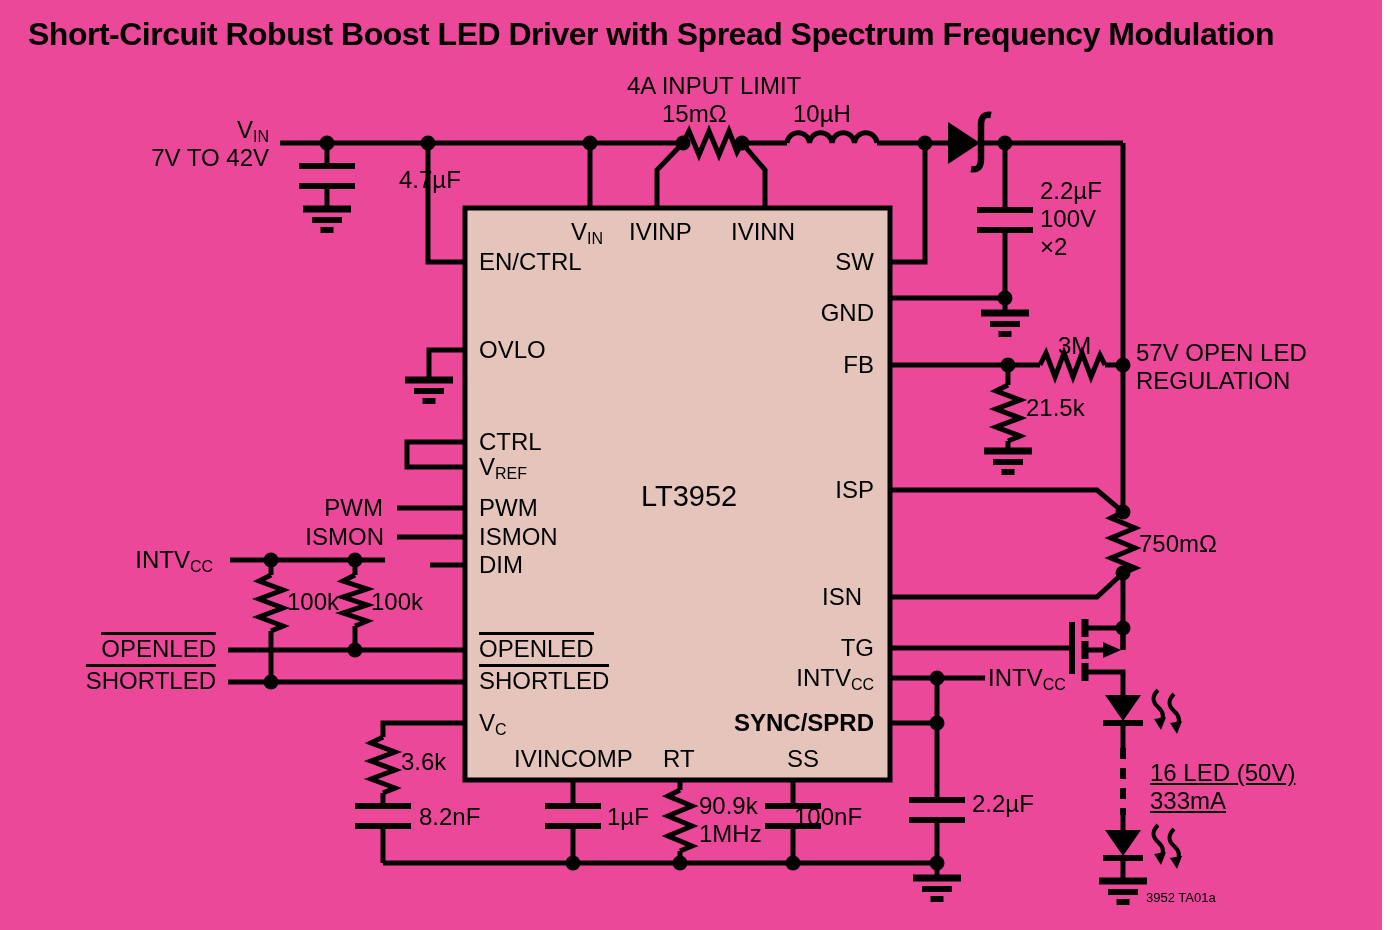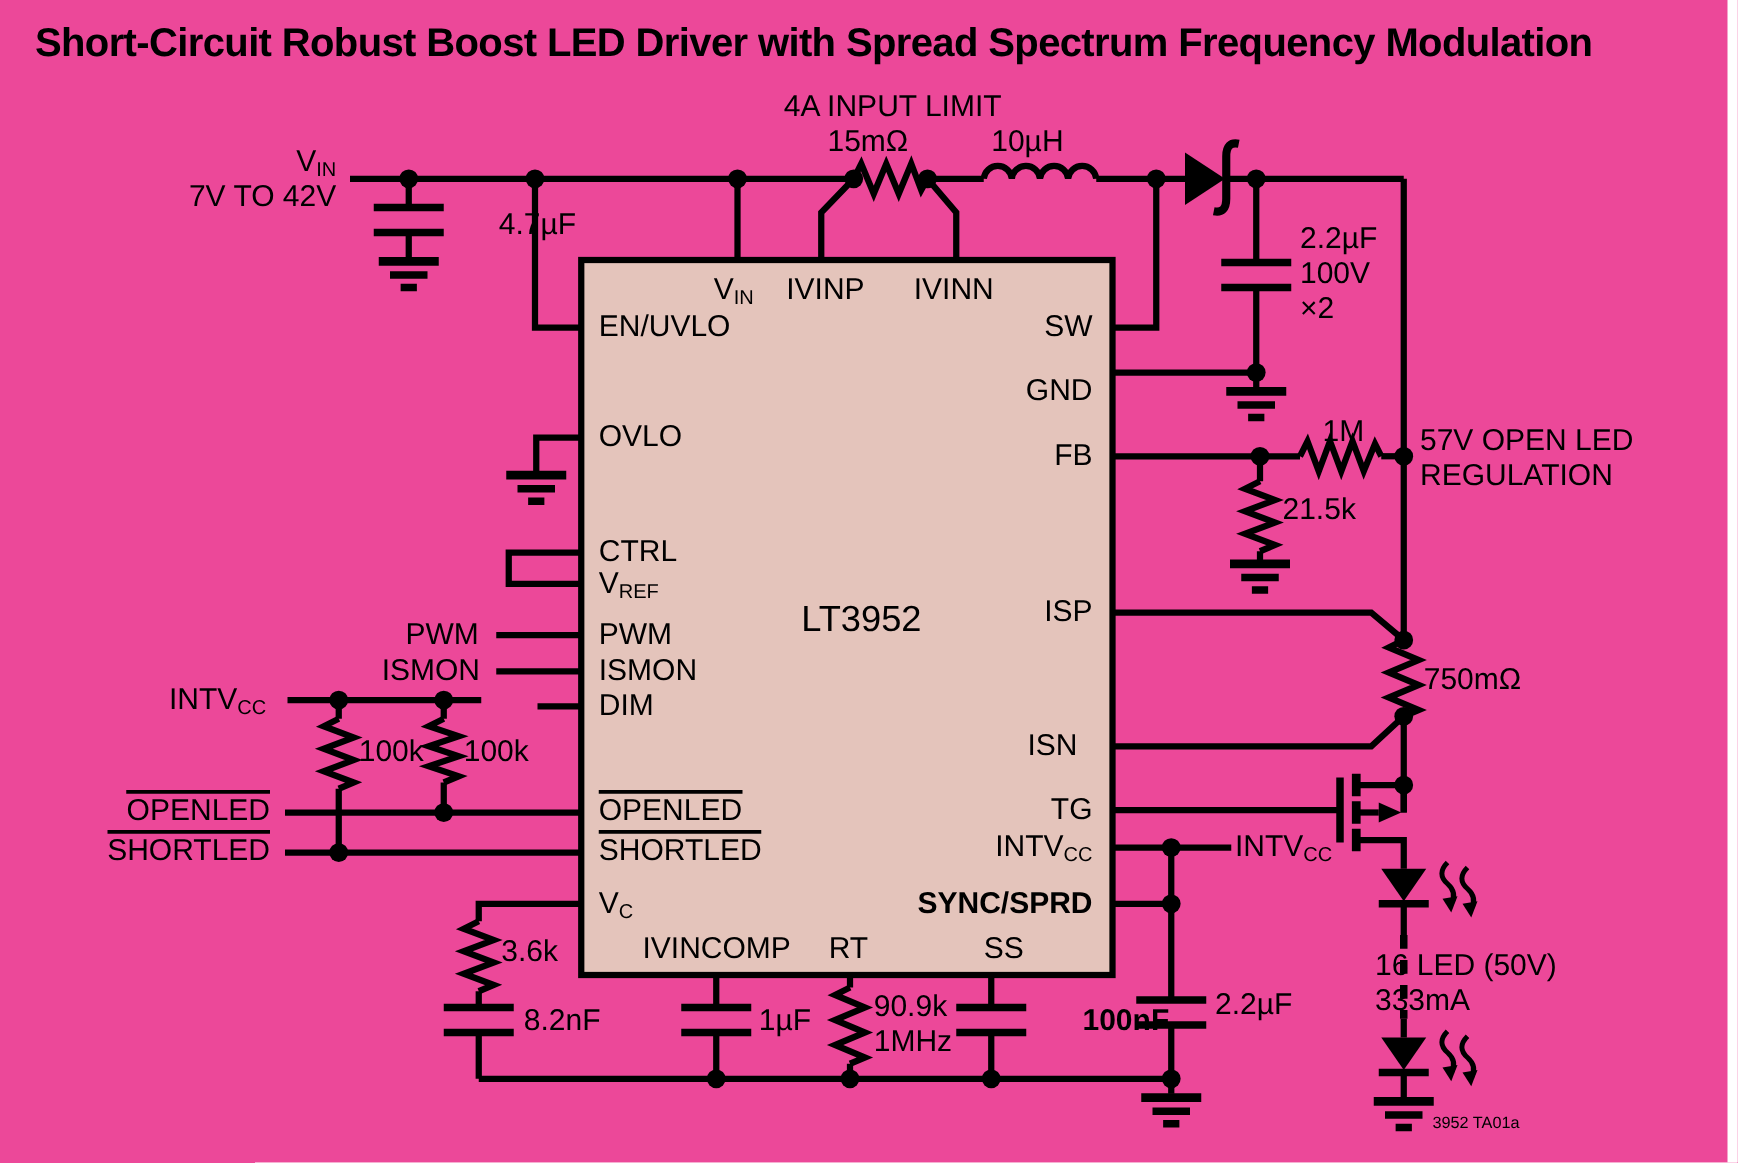--- a/index.html
+++ b/index.html
@@ -199,28 +199,28 @@
   <div class="lbl" style="left:360px;top:167px;margin-left:39px;">4.7µF</div>
   <div class="lbl" style="left:627px;top:73px;">4A INPUT LIMIT</div>
   <div class="lbl" style="left:662px;top:101px;">15mΩ</div>
   <div class="lbl" style="left:793px;top:101px;">10µH</div>
 
   <div class="lbl ml" style="left:1040px;top:177px;">
     <span style="display:block">2.2µF</span>
     <span style="display:block">100V</span>
     <span style="display:block">×2</span>
   </div>
-  <div class="lbl" style="left:1058px;top:333px;">1M</div>
+  <div class="lbl" style="left:1058px;top:333px;">3M</div>
   <div class="lbl ml" style="left:1136px;top:339px;">
     <span style="display:block">57V OPEN LED</span>
     <span style="display:block">REGULATION</span>
   </div>
   <div class="lbl" style="left:1026px;top:395px;">21.5k</div>
   <div class="lbl" style="left:1139px;top:531px;">750mΩ</div>
-  <div class="lbl ml" style="left:1100px;top:759px;">
+  <div class="lbl ml" style="left:1150px;top:759px;text-decoration:underline;">
     <span style="display:block">16 LED (50V)</span>
     <span style="display:block">333mA</span>
   </div>
   <div class="lbl small" style="left:1146px;top:891px;">3952 TA01a</div>
   <div class="lbl" style="left:988px;top:665px;"><span>INTV</span><span class="sub">CC</span></div>
 
   <div class="lbl" style="right:1169px;top:547px;"><span>INTV</span><span class="sub">CC</span></div>
   <div class="lbl" style="left:287px;top:589px;">100k</div>
   <div class="lbl" style="left:371px;top:589px;">100k</div>
   <div class="lbl" style="right:999px;top:495px;">PWM</div>
@@ -228,24 +228,24 @@
   <div class="lbl" style="right:1166px;top:632px;"><span class="ovl">OPENLED</span></div>
   <div class="lbl" style="right:1166px;top:664px;"><span class="ovl">SHORTLED</span></div>
 
   <div class="lbl" style="left:401px;top:749px;">3.6k</div>
   <div class="lbl" style="left:419px;top:804px;">8.2nF</div>
   <div class="lbl" style="left:607px;top:804px;">1µF</div>
   <div class="lbl ml" style="left:699px;top:792px;">
     <span style="display:block">90.9k</span>
     <span style="display:block">1MHz</span>
   </div>
-  <div class="lbl" style="left:866px;top:804px;font-weight:bold;">100nF</div>
+  <div class="lbl" style="left:794px;top:804px;">100nF</div>
   <div class="lbl" style="left:972px;top:791px;">2.2µF</div>
 
-  <div class="lbl" style="left:479px;top:249px;">EN/UVLO</div>
+  <div class="lbl" style="left:479px;top:249px;">EN/CTRL</div>
   <div class="lbl" style="left:479px;top:337px;">OVLO</div>
   <div class="lbl" style="left:479px;top:429px;">CTRL</div>
   <div class="lbl" style="left:479px;top:454px;"><span>V</span><span class="sub">REF</span></div>
   <div class="lbl" style="left:479px;top:495px;">PWM</div>
   <div class="lbl" style="left:479px;top:524px;">ISMON</div>
   <div class="lbl" style="left:479px;top:552px;">DIM</div>
   <div class="lbl" style="left:479px;top:632px;"><span class="ovl">OPENLED</span></div>
   <div class="lbl" style="left:479px;top:664px;"><span class="ovl">SHORTLED</span></div>
   <div class="lbl" style="left:479px;top:710px;"><span>V</span><span class="sub">C</span></div>
 

